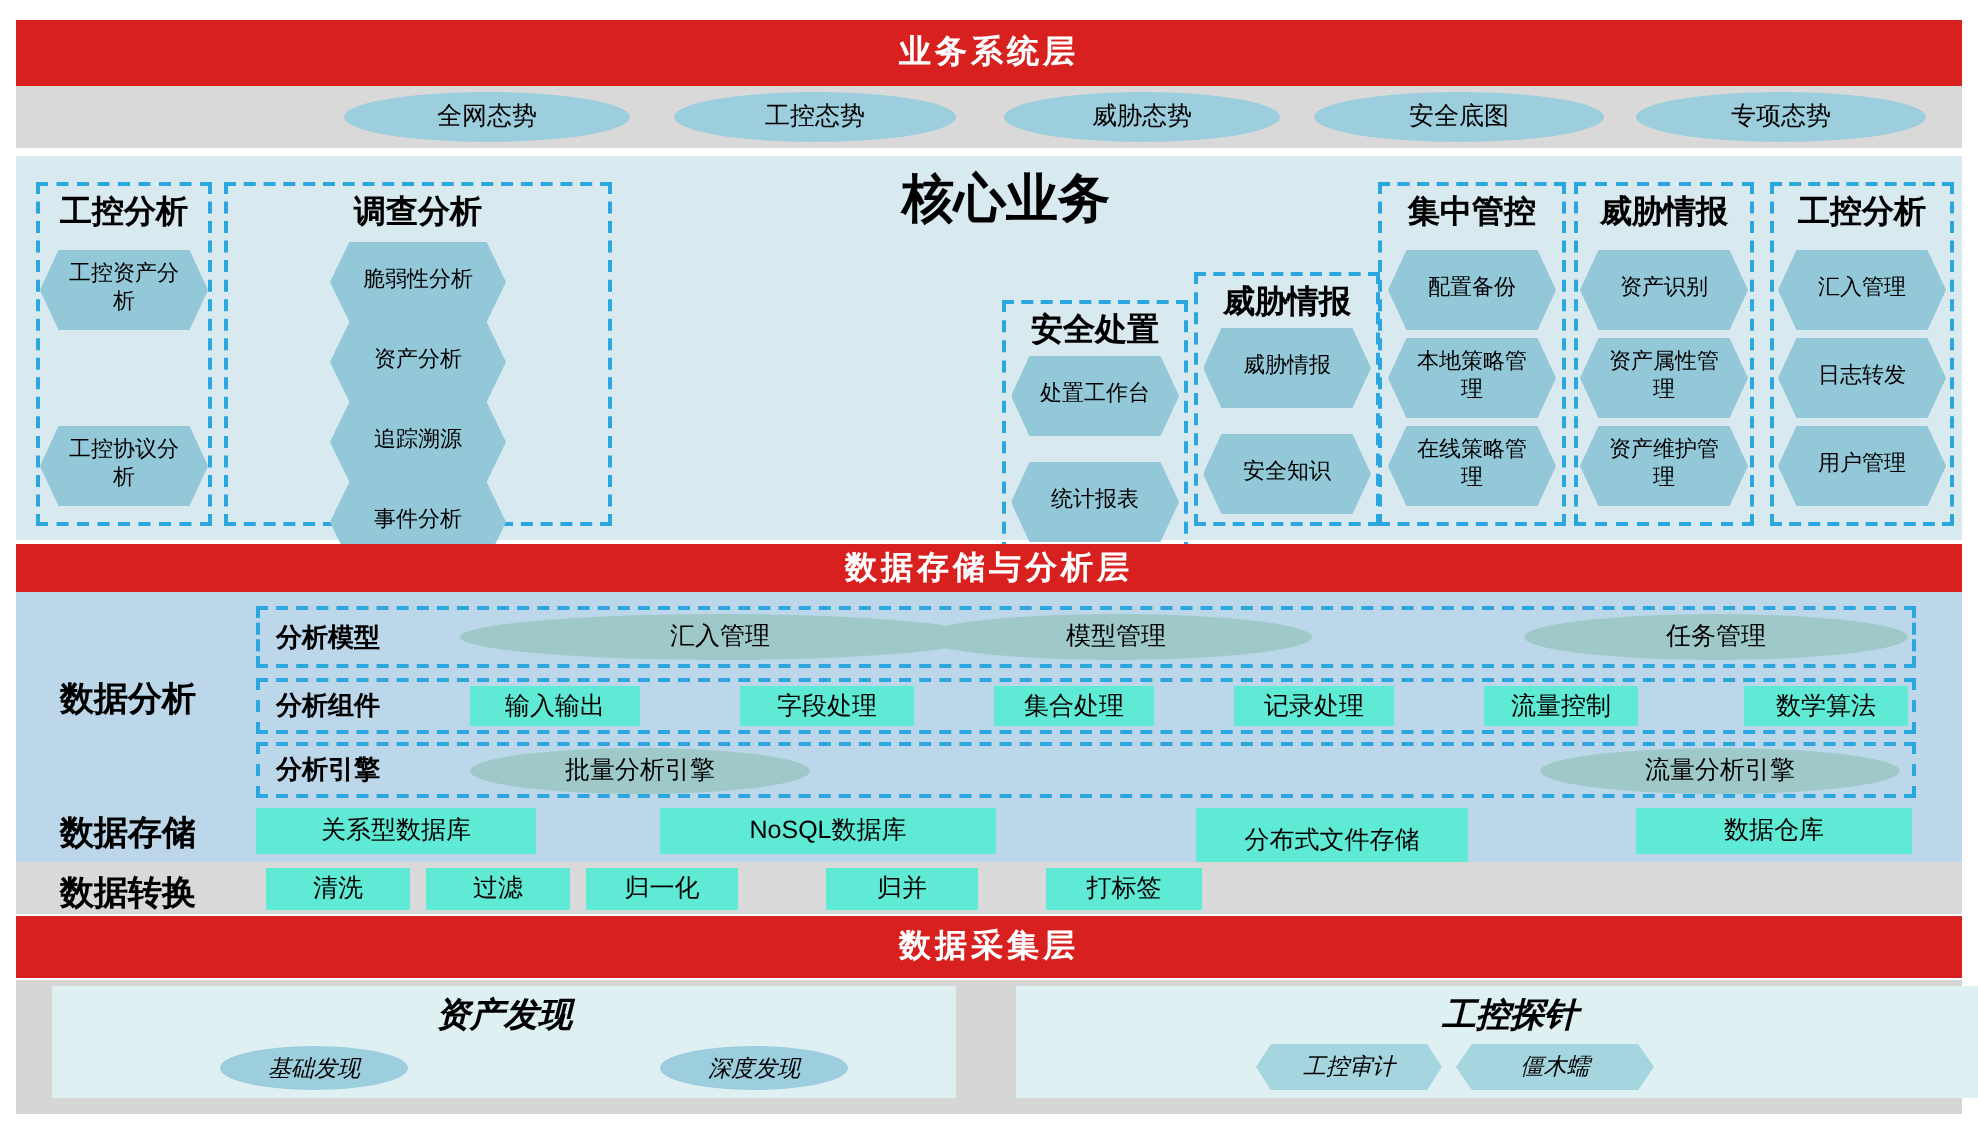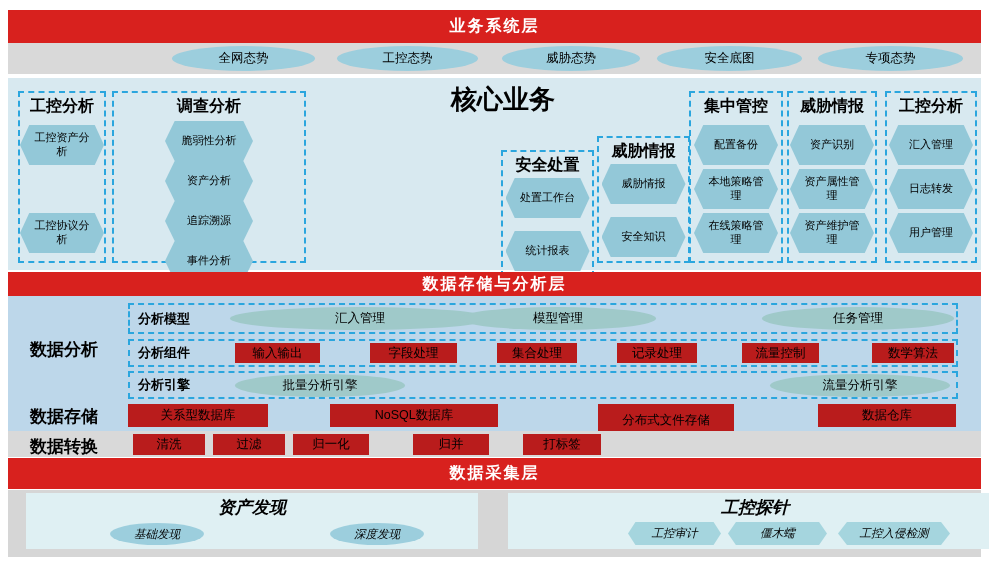--- a/index.html
+++ b/index.html
@@ -25,21 +25,21 @@
        width:84px;height:40px;display:flex;align-items:center;justify-content:center;
        text-align:center;font-size:11px;line-height:1.25;padding:0 12px;box-sizing:border-box;}
   .hex.w88{width:88px;}
   .sec{background:#BDD7EA;}
   .seclabel{font-weight:bold;font-size:17px;}
   .rowbox{border:2px dashed #2BA6DE;}
   .rowlabel{font-weight:bold;font-size:13px;position:absolute;left:8px;top:50%;
             transform:translateY(-50%);white-space:nowrap;}
   .tell{background:#9FC9C9;border-radius:50%;display:flex;align-items:center;
         justify-content:center;font-size:12.5px;position:absolute;}
-  .trect{background:#b91c1c;display:flex;align-items:center;justify-content:center;
+  .trect{background:#5eead4;display:flex;align-items:center;justify-content:center;
          font-size:12.5px;position:absolute;}
   .transband{background:#D9D9D9;}
   .strip{background:#D6D6D6;font-style:italic;}
   .bpanel{background:#DFF0F3;}
   .bph{font-size:17px;font-weight:bold;text-align:center;padding-top:3px;}
   .bell{background:#9CCEDD;border-radius:50%;display:flex;align-items:center;
         justify-content:center;font-size:11.5px;position:absolute;}
   .bhex{background:#A5D5DE;clip-path:polygon(8% 0,92% 0,100% 50%,92% 100%,8% 100%,0 50%);
         display:flex;align-items:center;justify-content:center;font-size:11.5px;position:absolute;}
 </style>
@@ -184,17 +184,16 @@
     <div class="abs bpanel" style="left:18px;top:3px;width:452px;height:56px">
       <div class="bph">资产发现</div>
       <div class="bell" style="left:84px;top:30px;width:94px;height:22px">基础发现</div>
       <div class="bell" style="left:304px;top:30px;width:94px;height:22px">深度发现</div>
     </div>
 
     <div class="abs bpanel" style="left:500px;top:3px;width:494px;height:56px">
       <div class="bph">工控探针</div>
       <div class="bhex" style="left:120px;top:29px;width:93px;height:23px">工控审计</div>
       <div class="bhex" style="left:220px;top:29px;width:99px;height:23px">僵木蠕</div>
-      <div class="bhex" style="left:330px;top:29px;width:112px;height:23px">工控入侵检测</div>
     </div>
   </div>
 
 </div>
 
 </body></html>

